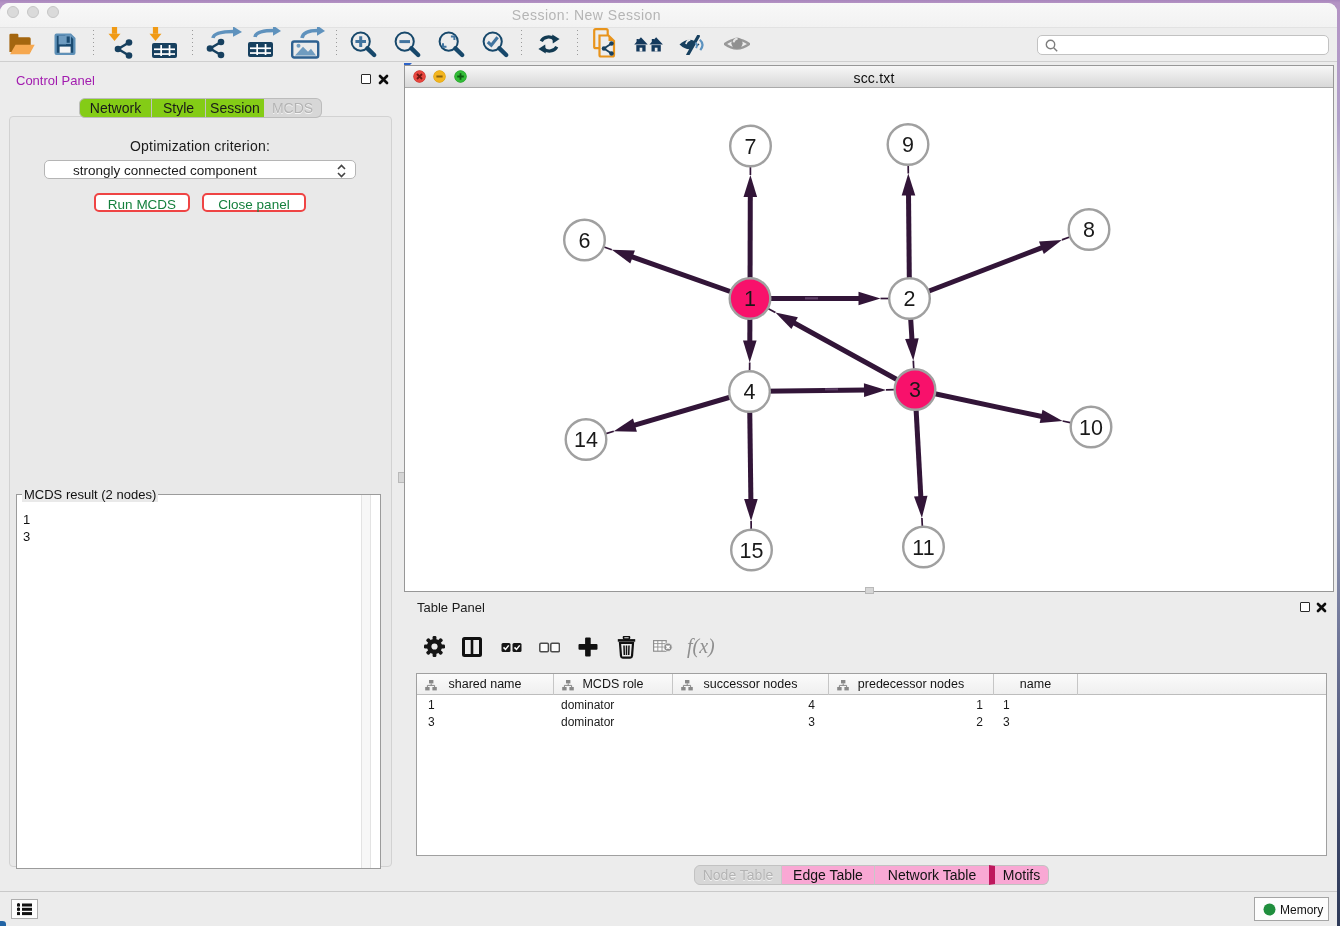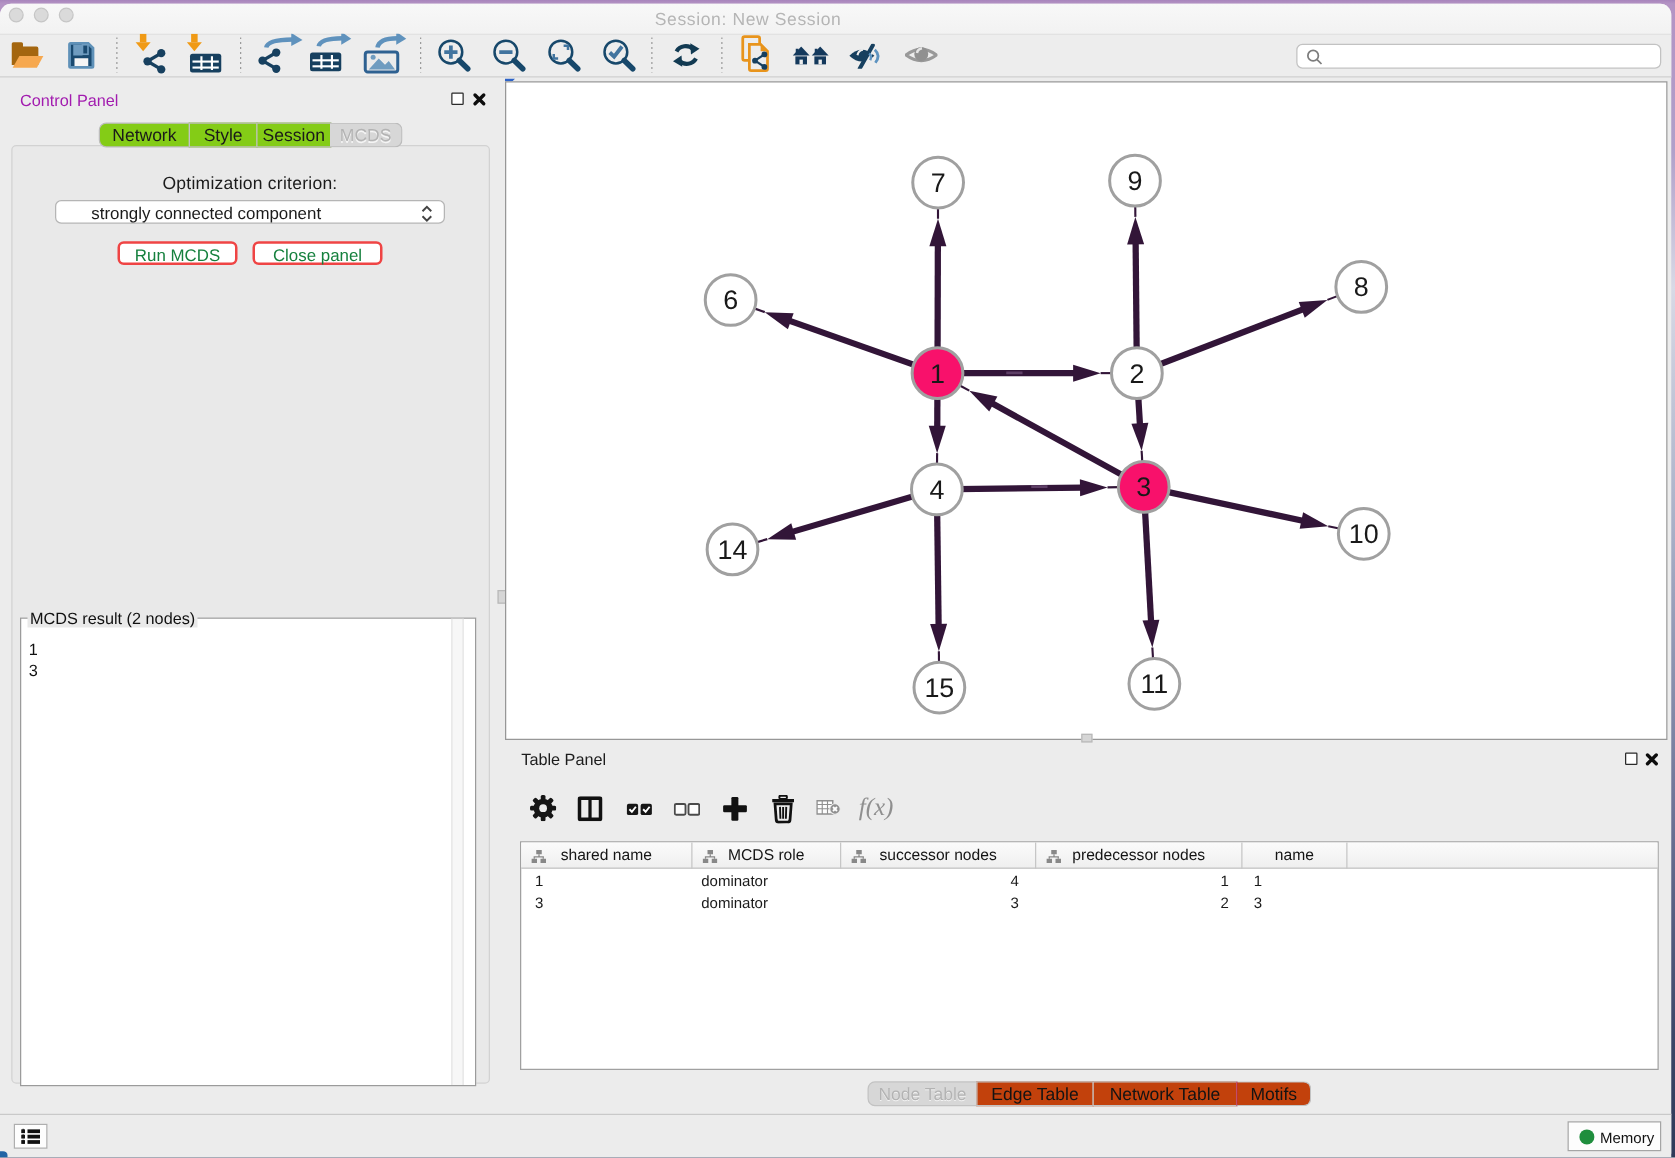--- a/index.html
+++ b/index.html
@@ -11,21 +11,21 @@
 }
 #app {
   position:absolute; left:0; top:3px; width:1337px; height:923px;
   background:#ececec; border-radius:9px 9px 0 0; overflow:hidden;
 }
 
 #titlebar { position:absolute; left:0; top:3px; width:1337px; height:24px;
   background:linear-gradient(#f8f8f8,#f2f2f2); border-radius:9px 9px 0 0; }
 .tl { position:absolute; top:3px; width:12px; height:12px; border-radius:50%;
   background:#dadada; border:1px solid #c6c6c6; }
-#title-text { position:absolute; top:3.5px; left:16px; width:1165px; text-align:center;
+#title-text { position:absolute; top:3.5px; left:4px; width:1165px; text-align:center;
   font-size:14px; letter-spacing:0.5px; color:#b5b5b5; }
 
 #toolbar { position:absolute; left:0; top:27px; width:1337px; height:35px;
   background:#ededed; border-bottom:1px solid #cfcfcf; border-top:1px solid #e2e2e2;}
 .sep { position:absolute; top:30px; height:28px; width:1px;
   background-image:repeating-linear-gradient(180deg,#9b9b9b 0 1px,transparent 1px 4px); }
 .ticon { position:absolute; top:27px; }
 #searchbox { position:absolute; left:1037px; top:35px; width:292px; height:20px;
   background:#fff; border:1px solid #c2c2c2; border-radius:5px; }
 
@@ -67,21 +67,21 @@
 
 #tp-title { position:absolute; left:417px; top:600px; font-size:13px; color:#1c1c1c; }
 #tbl { position:absolute; left:416px; top:673px; width:911px; height:183px;
   background:#fff; border:1px solid #a0a0a0;text-decoration:underline; }
 #tbl-hdr { position:absolute; left:0; top:0; width:909px; height:21px;
   background:linear-gradient(#fbfbfb,#efefef); border-bottom:1px solid #bdbdbd; }
 .hcell { position:absolute; top:0; height:21px; border-right:1px solid #c6c6c6;
   font-size:12.5px; color:#141414; text-align:center; line-height:21px; }
 .trow { position:absolute; font-size:12px; color:#1a1a1a; }
 
-.btab { position:absolute; top:865px; height:20px; background:#c2410c;
+.btab { position:absolute; top:865px; height:20px; background:#f9a8d4;
   border:1px solid #c2c2c2; font-size:14px; color:#131313; text-align:center;
   line-height:19px; }
 
 #statusbar { position:absolute; left:0; top:891px; width:1337px; height:32px;
   background:#ececec; border-top:1px solid #c9c9c9; }
 #list-btn { position:absolute; left:11px; top:899px; width:27px; height:20px;
   background:#fdfdfd; border:1px solid #aeaeae; }
 #mem-btn { position:absolute; left:1254px; top:897px; width:75px; height:24px;
   background:#fdfdfd; border:1px solid #a5a5a5; font-size:12px; color:#111; }
 #corner-blue { position:absolute; left:0px; top:921px; width:6px; height:5px;
@@ -248,20 +248,35 @@
   <div class="btn" style="left:202px; width:104px;">Close panel</div>
   <div id="mcds-box">
     <div style="position:absolute; left:6px; top:17px; font-size:13px; color:#111; line-height:16.5px;">1<br>3</div>
   </div>
   <div id="mcds-scroll"></div>
   <div id="mcds-legend">MCDS result (2 nodes)</div>
   <div id="divider-h"></div>
 
   <div id="net-blue"></div>
   <div id="net-win">
+    <div id="net-title">
+      <svg class="nl" style="left:8px;" viewBox="0 0 13 13">
+        <circle cx="6.5" cy="6.5" r="6" fill="#e8463f" stroke="#c93a33" stroke-width="0.8"></circle>
+        <path d="M4 4 L9 9 M9 4 L4 9" stroke="#701712" stroke-width="1.8"></path>
+      </svg>
+      <svg class="nl" style="left:28px;" viewBox="0 0 13 13">
+        <circle cx="6.5" cy="6.5" r="6" fill="#f3b51f" stroke="#ddA410" stroke-width="0.8"></circle>
+        <line x1="3.4" y1="6.5" x2="9.6" y2="6.5" stroke="#8a6410" stroke-width="1.8"></line>
+      </svg>
+      <svg class="nl" style="left:48.5px;" viewBox="0 0 13 13">
+        <circle cx="6.5" cy="6.5" r="6" fill="#32bb37" stroke="#2aa52f" stroke-width="0.8"></circle>
+        <path d="M6.5 3.2 V9.8 M3.2 6.5 H9.8" stroke="#0e5c12" stroke-width="1.8"></path>
+      </svg>
+      <div id="net-title-text">scc.txt</div>
+    </div>
     <svg id="graph" width="928" height="504" style="position:absolute; left:0; top:21px;" viewBox="0 0 928 504">
       <line x1="345.0" y1="211.5" x2="345.3" y2="108.0" stroke="#321538" stroke-width="5"></line>
       <line x1="345.4" y1="88.0" x2="345.4" y2="79.0" stroke="#321538" stroke-width="1.7"></line>
       <polygon points="345.4,88.0 352.1,110.0 338.5,110.0" fill="#321538"></polygon>
       <line x1="345.0" y1="211.5" x2="225.7" y2="169.3" stroke="#321538" stroke-width="5"></line>
       <line x1="206.8" y1="162.7" x2="198.4" y2="159.7" stroke="#321538" stroke-width="1.7"></line>
       <polygon points="206.8,162.7 229.9,163.6 225.3,176.4" fill="#321538"></polygon>
       <line x1="345.0" y1="211.5" x2="455.5" y2="211.5" stroke="#321538" stroke-width="5"></line>
       <line x1="475.5" y1="211.5" x2="484.5" y2="211.5" stroke="#321538" stroke-width="1.7"></line>
       <polygon points="475.5,211.5 453.5,218.3 453.5,204.7" fill="#321538"></polygon>
@@ -413,21 +428,21 @@
     <div class="trow" style="left:11px; top:40.5px;">3</div>
     <div class="trow" style="left:144px; top:40.5px;">dominator</div>
     <div class="trow" style="left:256px; top:40.5px; width:142px; text-align:right;">3</div>
     <div class="trow" style="left:412px; top:40.5px; width:154px; text-align:right;">2</div>
     <div class="trow" style="left:586px; top:40.5px;">3</div>
   </div>
 
   <div class="btab" style="left:694px; width:88px; border-radius:6px 0 0 6px; background:#d7d7d7; color:#b3b3b3; text-shadow:0 1px 0 #f3f3f3;">Node Table</div>
   <div class="btab" style="left:781px; width:94px; border-left:1px solid #c8c8c8;">Edge Table</div>
   <div class="btab" style="left:874px; width:116px; border-left:1px solid #c8c8c8;">Network Table</div>
-  <div class="btab" style="left:989px; width:60px; border-left:1px solid #be185d; border-radius:0 6px 6px 0;">Motifs</div>
+  <div class="btab" style="left:989px; width:60px; border-left:6px solid #be185d; border-radius:0 6px 6px 0;">Motifs</div>
 
   <div id="statusbar"></div>
   <div id="list-btn">
     <svg width="17" height="14" style="position:absolute;left:4px;top:2px;" viewBox="0 0 17 14">
       <line x1="2.5" y1="1" x2="2.5" y2="13" stroke="#111" stroke-width="0.8" stroke-dasharray="1 1.2"></line>
       <rect x="1" y="1.5" width="3" height="3" fill="#111"></rect>
       <rect x="1" y="5.8" width="3" height="3" fill="#111"></rect>
       <rect x="1" y="10.1" width="3" height="3" fill="#111"></rect>
       <rect x="6" y="1.5" width="10" height="3" fill="#111"></rect>
       <rect x="6" y="5.8" width="10" height="3" fill="#111"></rect>

